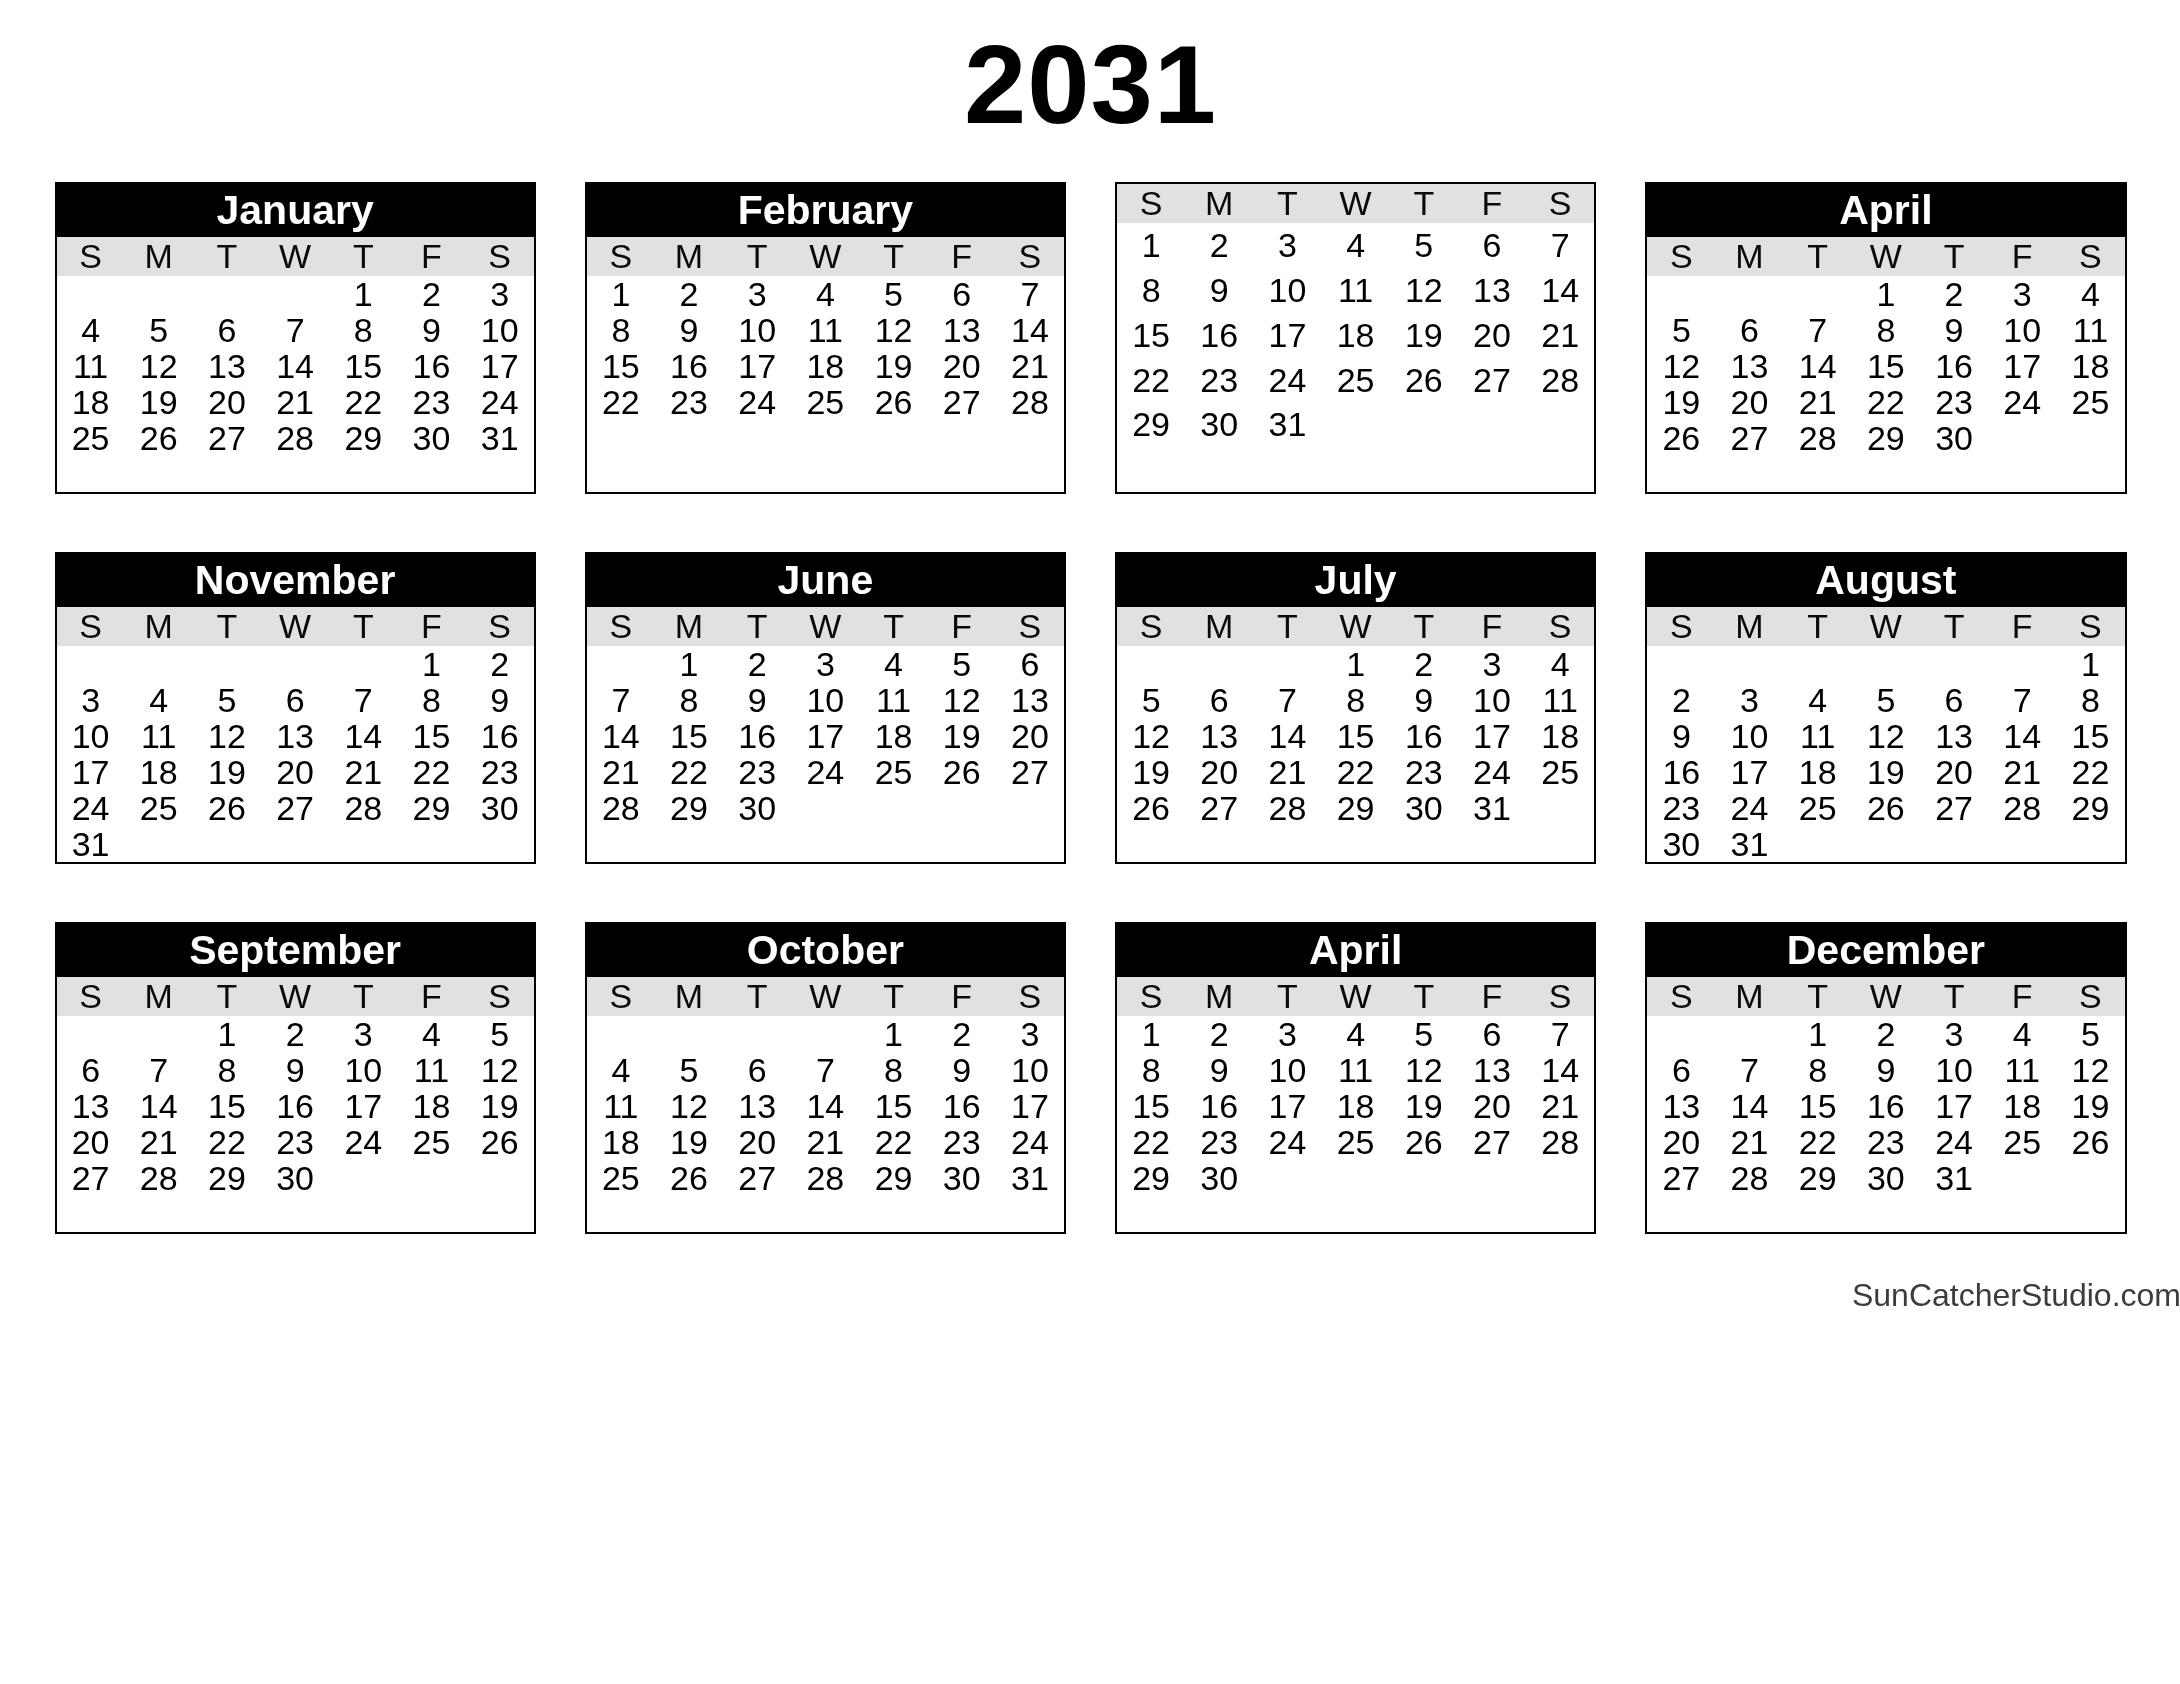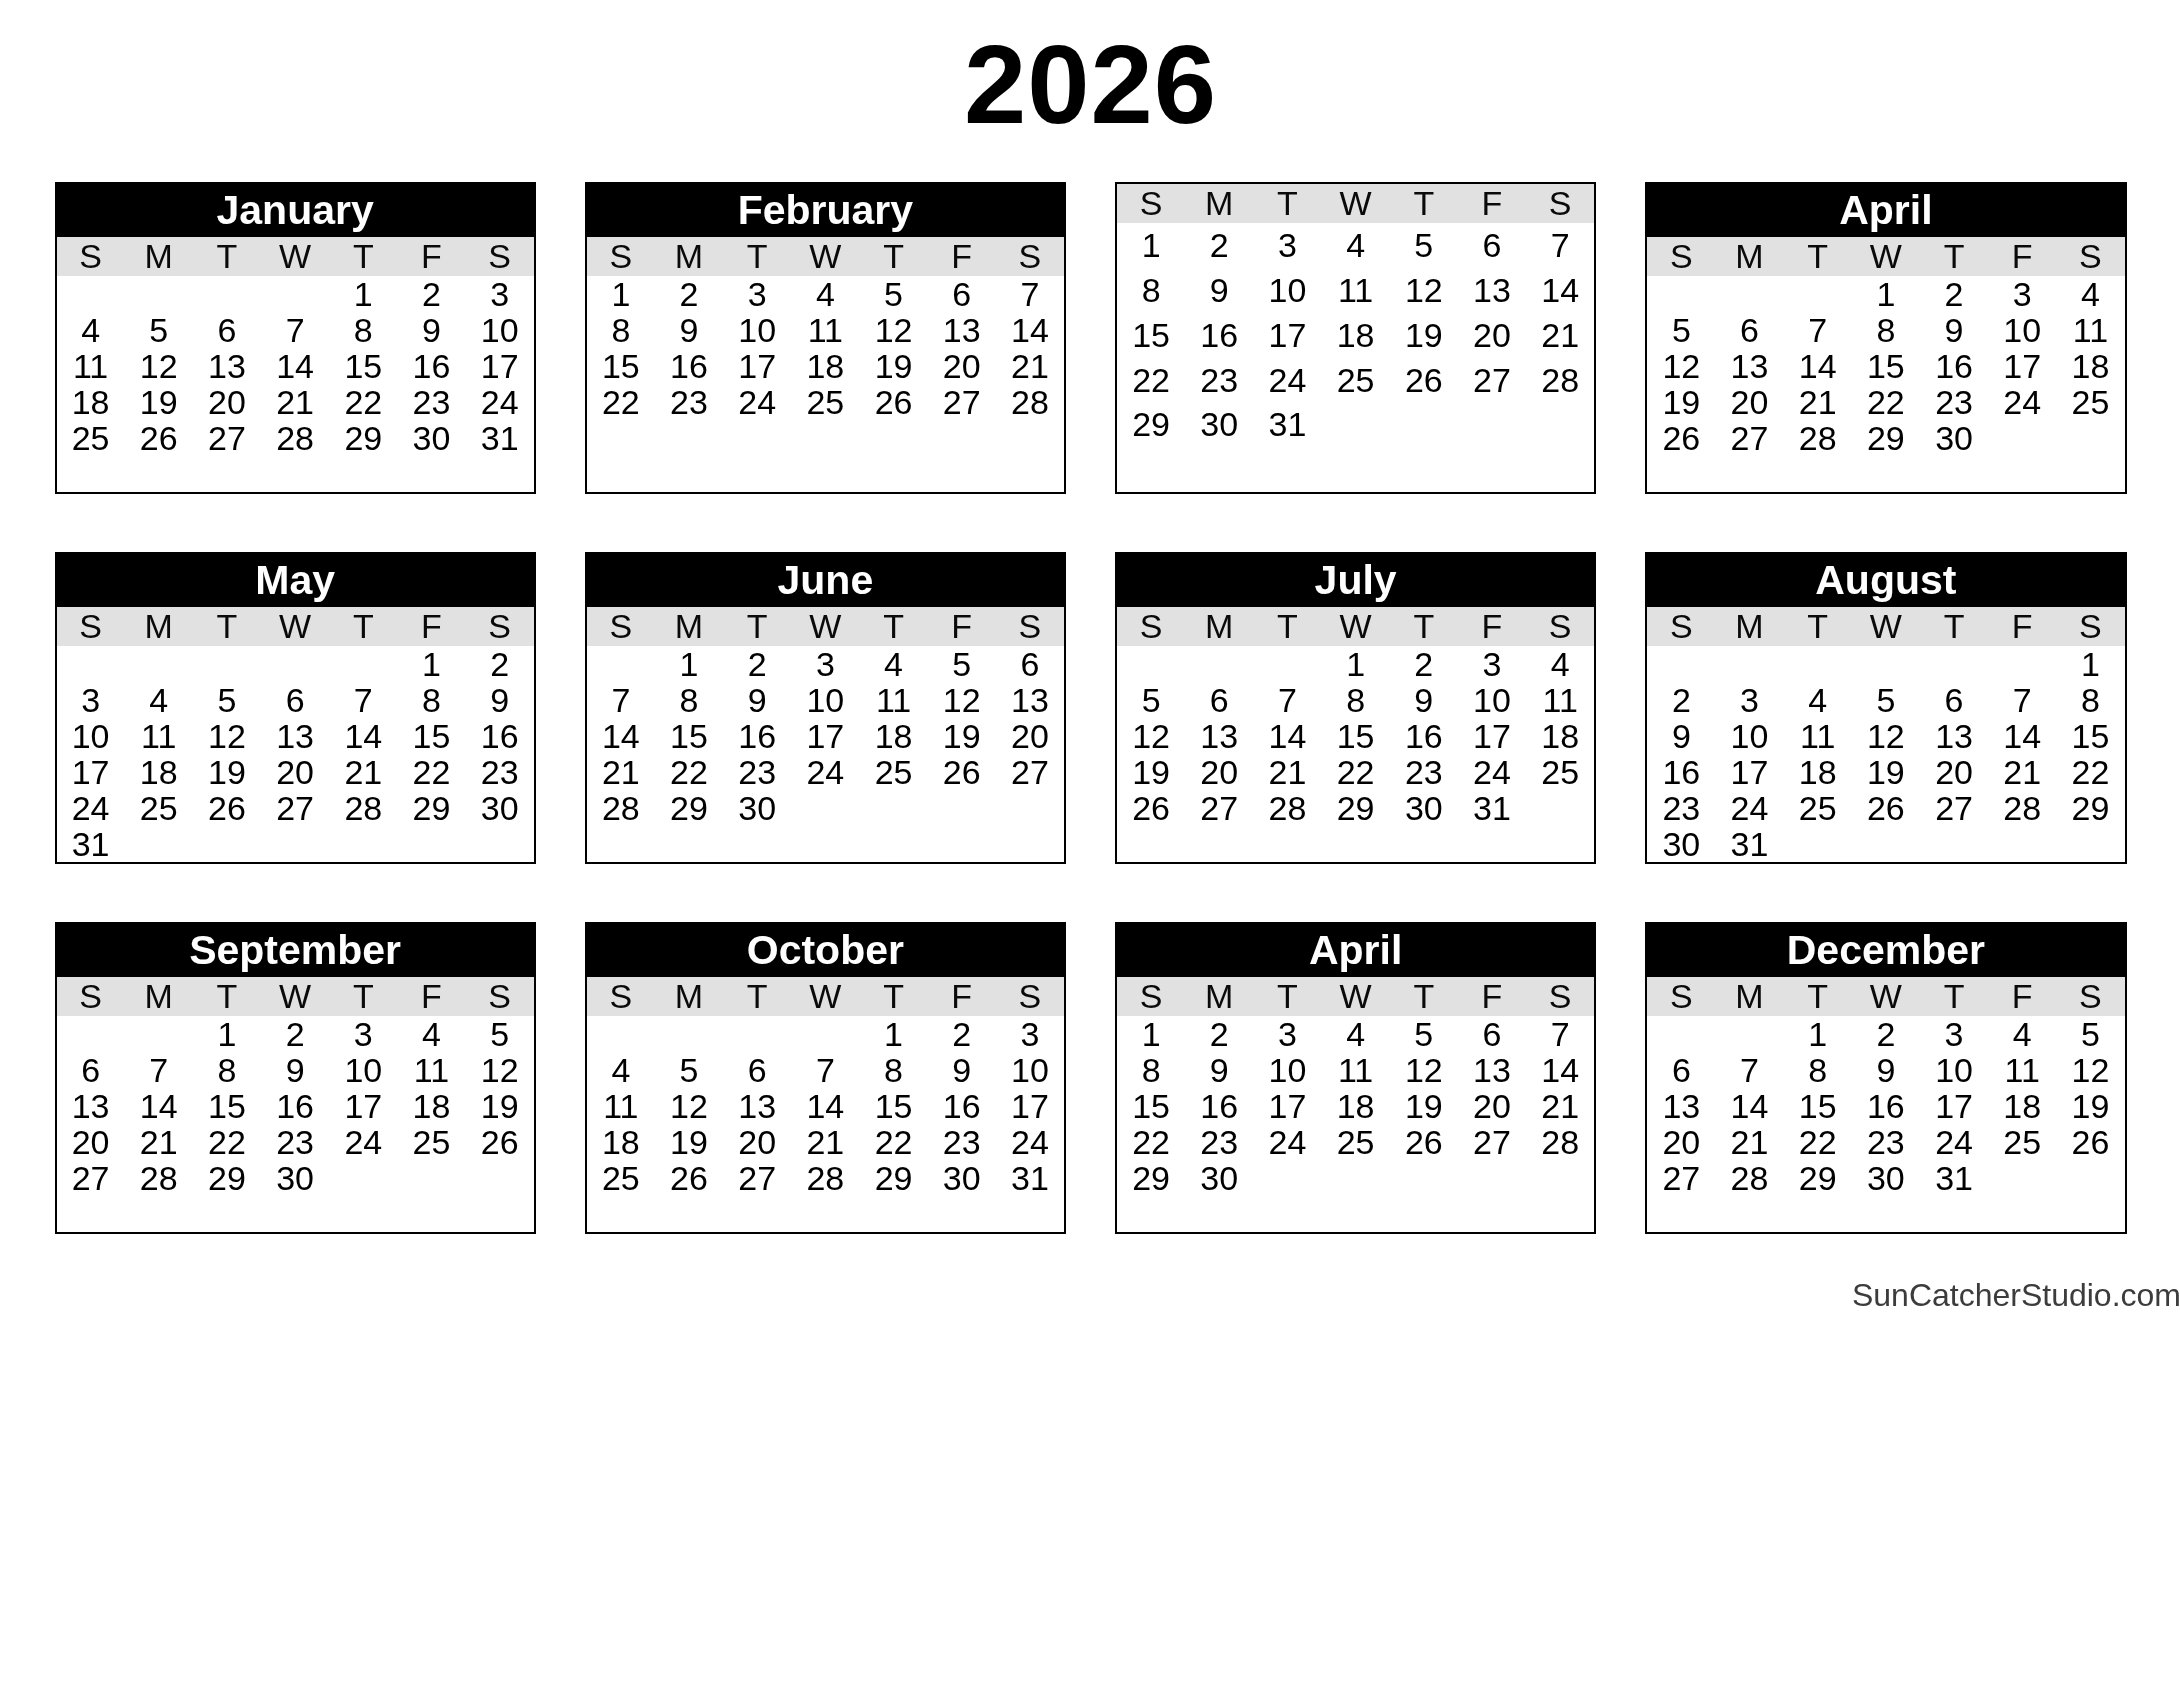--- a/index.html
+++ b/index.html
@@ -75,21 +75,21 @@
   .page-footer {
     text-align: right;
     font-size: 32px;
     color: #3c3c3c;
     margin-top: 43px;
   }
 </style>
 </head>
 <body>
 
-<div class="page-title">2026</div>
+<div class="page-title">2031</div>
 
 <div class="months-grid">
   <div class="month">
     <div class="month-header">
       <span>January</span>
     </div>
     <div class="weekday-row">
         <div>S</div>
         <div>M</div>
         <div>T</div>
@@ -313,21 +313,21 @@
         <div class="day"></div>
         <div class="day"></div>
         <div class="day"></div>
         <div class="day"></div>
         <div class="day"></div>
       </div>
   </div>
 
   <div class="month">
     <div class="month-header">
-      <span>May</span>
+      <span>November</span>
     </div>
     <div class="weekday-row">
         <div>S</div>
         <div>M</div>
         <div>T</div>
         <div>W</div>
         <div>T</div>
         <div>F</div>
         <div>S</div>
       </div>

